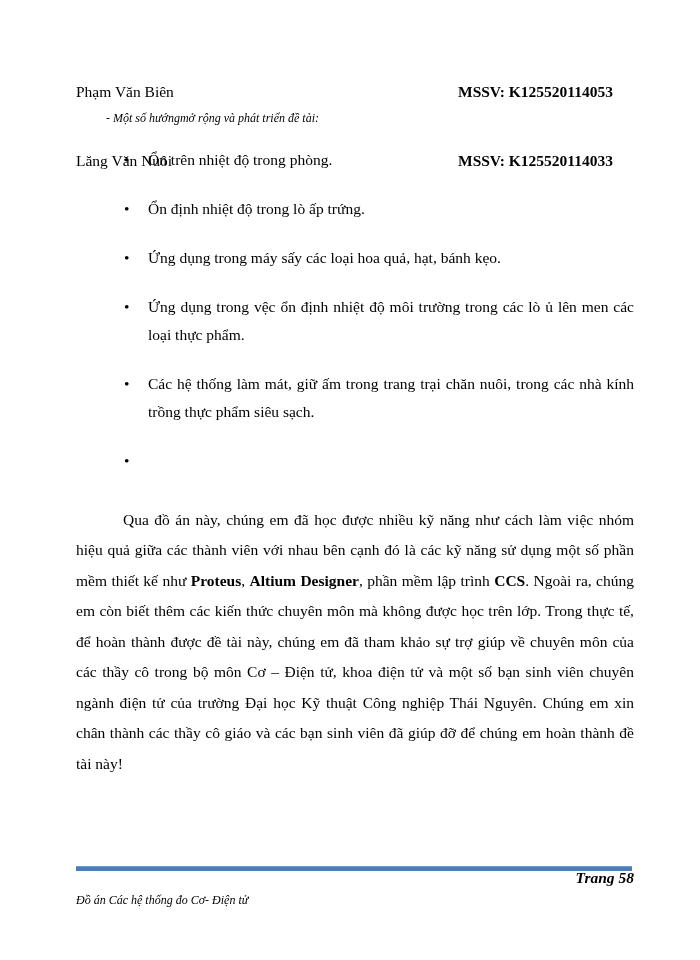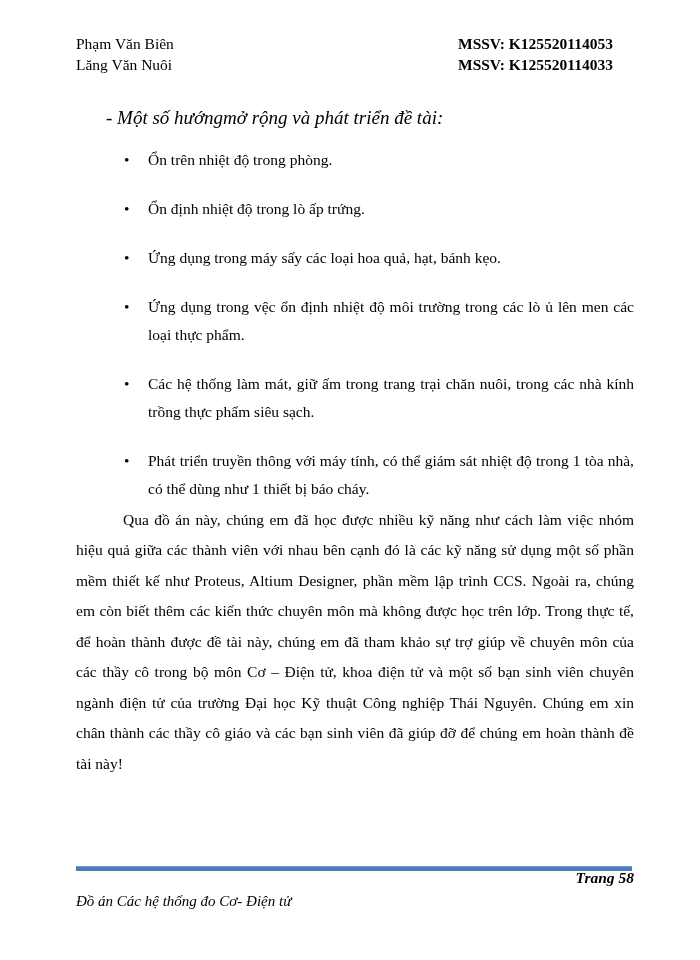--- a/index.html
+++ b/index.html
@@ -29,38 +29,39 @@
     position: absolute;
     left: 76px;
     top: 33px;
     width: 558px;
   }
   .header-row {
     display: flex;
     align-items: baseline;
     font-size: 15.5px;
     line-height: 21px;
+    margin-top: 48px;
   }
   .header-name {
     width: 382px;
     flex: 0 0 382px;
     white-space: nowrap;
   }
   .header-id {
     white-space: nowrap;
     font-weight: bold;
   }
 
   
   .intro-line {
     position: absolute;
     left: 106px;
     top: 107px;
     font-style: italic;
-    font-size: 19px;
+    font-size: 12px;
     line-height: 22px;
     white-space: nowrap;
   }
 
   
   .bullet-list {
     position: absolute;
     left: 76px;
     top: 146px;
     width: 558px;
@@ -99,21 +100,21 @@
     left: 76px;
     top: 489px;
     width: 558px;
     font-size: 15.5px;
     line-height: 30.5px;
     text-align: justify;
     text-justify: inter-word;
     text-indent: 47px;
     hyphens: none;
   }
-  .body-para b { font-weight: normal; }
+  .body-para b { font-weight: bold; }
 
   
   .footer {
     position: absolute;
     left: 76px;
     top: 866px;
     width: 558px;
   }
   .footer-rule {
     width: 556px;
@@ -123,21 +124,21 @@
   }
   .footer-row {
     position: relative;
     height: 46px;
   }
   .footer-title {
     position: absolute;
     left: 0;
     top: 22px;
     font-style: italic;
-    font-size: 15px;
+    font-size: 12px;
     white-space: nowrap;
   }
   .footer-page {
     position: absolute;
     right: 0;
     top: -2px;
     font-style: italic;
     font-weight: bold;
     font-size: 15.5px;
     white-space: nowrap;
@@ -177,21 +178,20 @@
     <li class="bullet-item wrap">
       <span class="dot">•</span>
       <span class="bullet-text">Ứng dụng trong vệc ổn định nhiệt độ môi trường trong các lò ủ lên men các loại thực phẩm.</span>
     </li>
     <li class="bullet-item wrap">
       <span class="dot">•</span>
       <span class="bullet-text">Các hệ thống làm mát, giữ ấm trong trang trại chăn nuôi, trong các nhà kính trồng thực phẩm siêu sạch.</span>
     </li>
     <li class="bullet-item wrap">
       <span class="dot">•</span>
-      <span class="bullet-text">Phát triển truyền thông với máy tính, có thể giám sát nhiệt độ trong 1 tòa nhà, có thể dùng như 1 thiết bị báo cháy.</span>
     </li>
   </ul>
 
   <p class="body-para"><span>Qua đồ án này, chúng em đã học được nhiều kỹ năng như cách làm việc nhóm hiệu quả giữa các thành viên với nhau bên cạnh đó là các kỹ năng sử dụng một số phần mềm thiết kế như </span><b>Proteus</b><span>, </span><b>Altium Designer</b><span>, phần mềm lập trình </span><b>CCS</b><span>. Ngoài ra, chúng em còn biết thêm các kiến thức chuyên môn mà không được học trên lớp. Trong thực tế, để hoàn thành được đề tài này, chúng em đã tham khảo sự trợ giúp về chuyên môn của các thầy cô trong bộ môn Cơ – Điện tử, khoa điện tử và một số bạn sinh viên chuyên ngành điện tử của trường Đại học Kỹ thuật Công nghiệp Thái Nguyên. Chúng em xin chân thành các thầy cô giáo và các bạn sinh viên đã giúp đỡ để chúng em hoàn thành đề tài này!</span></p>
 
   <div class="footer">
     <div class="footer-rule"></div>
     <div class="footer-row">
       <span class="footer-title">Đồ án Các hệ thống đo Cơ- Điện tử</span>
       <span class="footer-page">Trang 58</span>

